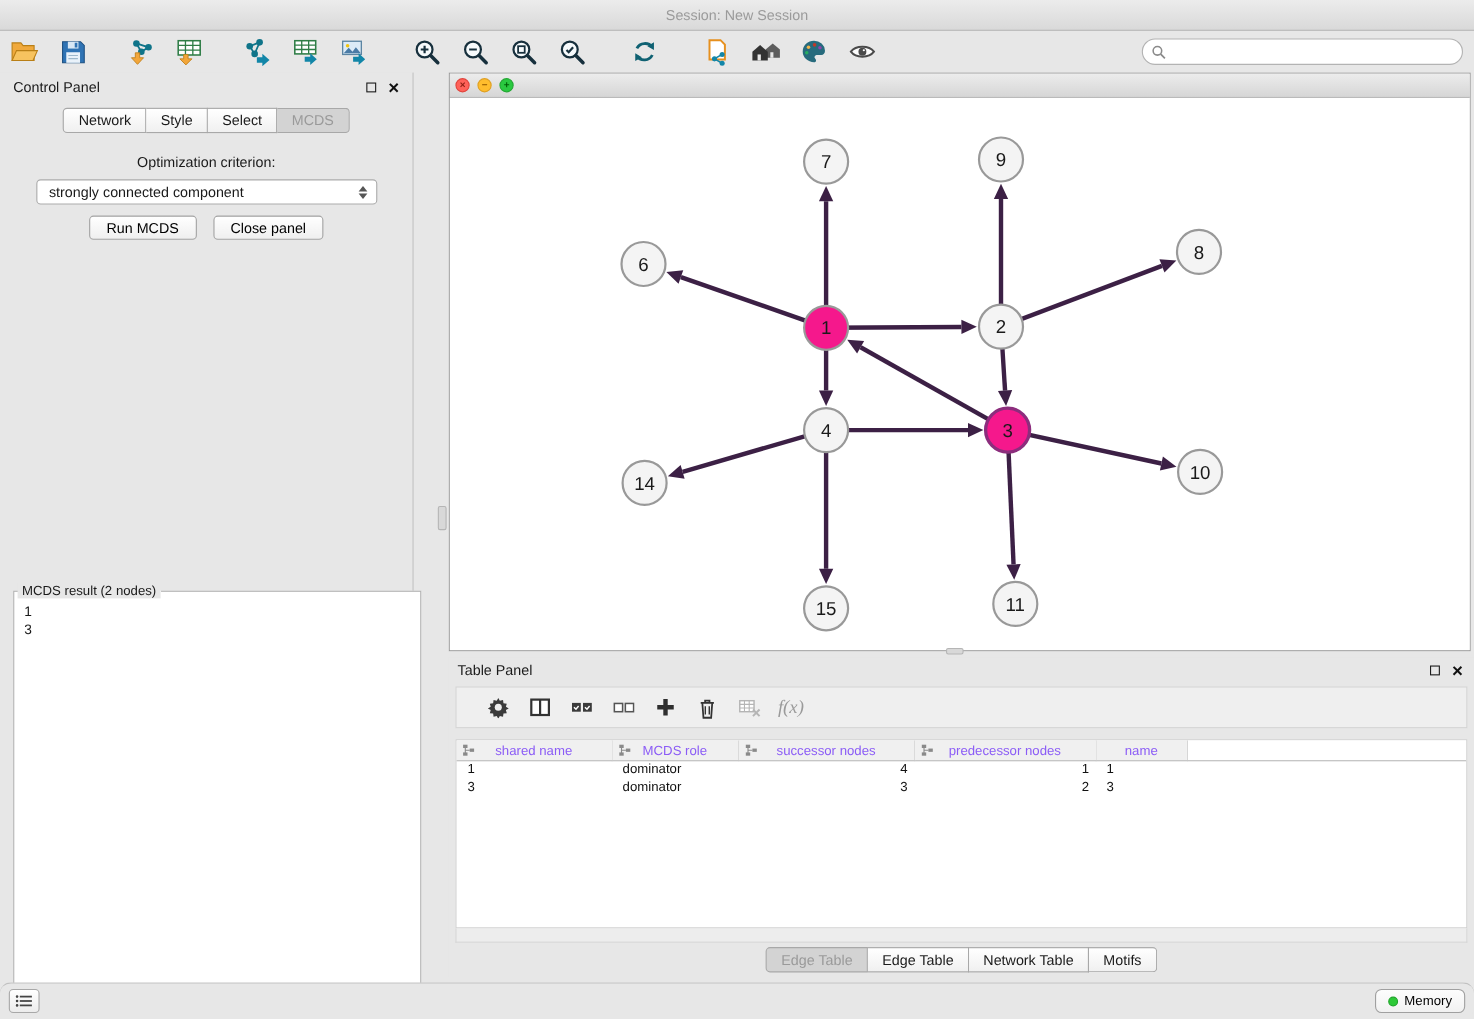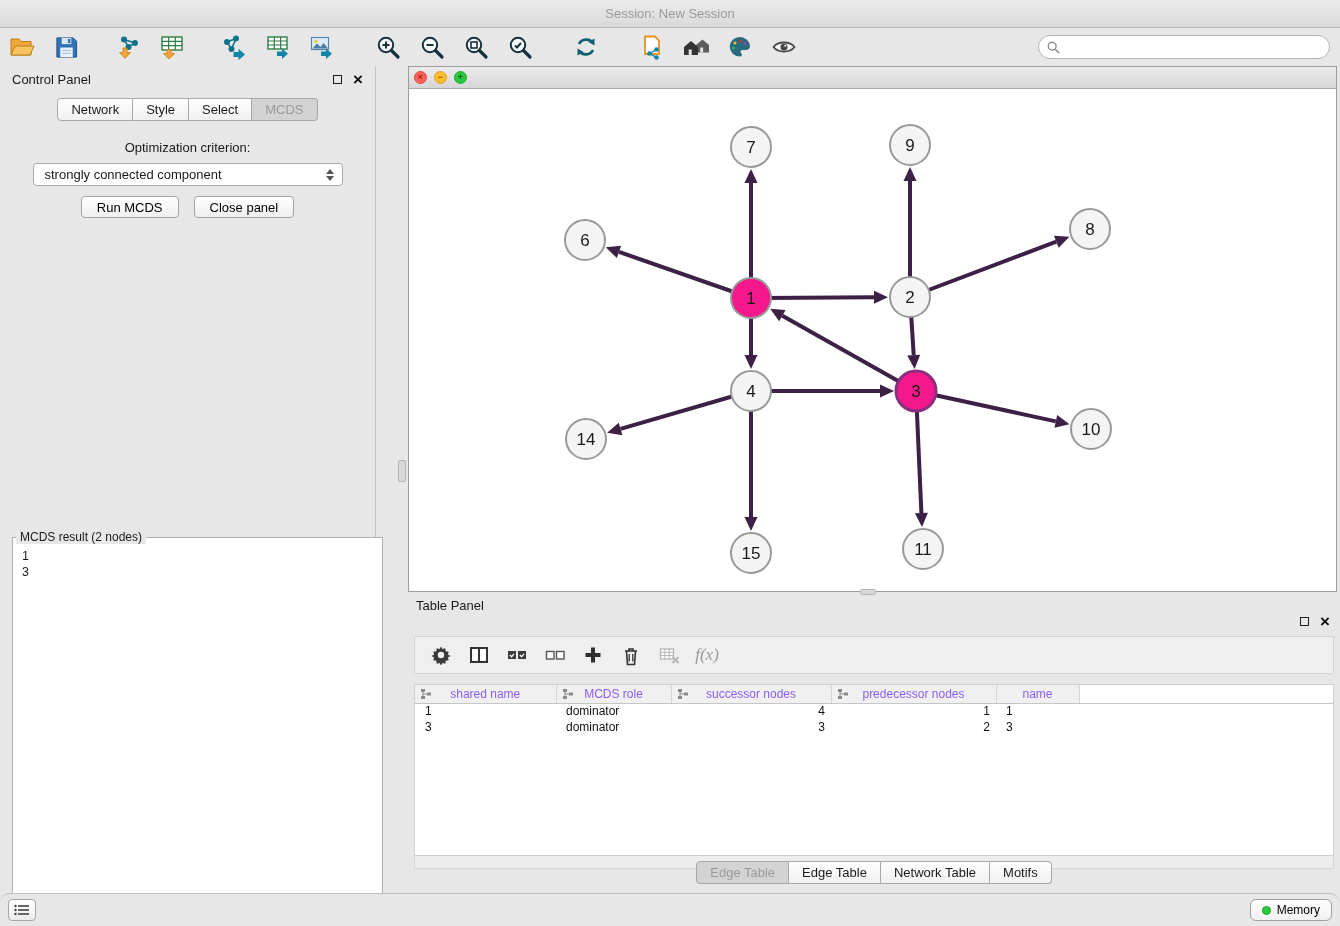--- a/index.html
+++ b/index.html
@@ -70,24 +70,24 @@
     align-items:center; justify-content:center; font-size:9px; font-weight:bold; line-height:1; cursor:default; }
   .tl.red { background:#ff6259; border:1px solid #e1443d; color:#8d1f14; }
   .tl.yellow { background:#ffbd2d; border:1px solid #dfa023; color:#985d00; }
   .tl.green { background:#2ac940; border:1px solid #24a834; color:#006207; }
   .net-title { position:absolute; left:0; right:0; text-align:center; font-size:13px; color:#2a2a2a; }
   .net-canvas { position:relative; width:927px; height:502px; background:#fff; }
   .net-canvas svg { position:absolute; left:0; top:0; }
 
   
   .table-panel { position:absolute; left:408px; top:598px; width:932px; height:290px; background:#e7e7e7; }
-  .tp-header { height:22px; display:flex; align-items:flex-start; padding:0 10px 0 8px;flex-direction:column; }
+  .tp-header { height:22px; display:flex; align-items:center; padding:0 10px 0 8px; }
   .tp-title { font-size:13px; }
-  .tp-toolbar { margin:16px 6px 0; height:38px; background:#efefef; border:1px solid #d4d4d4;
-    display:flex; align-items:center; padding:0 12px; gap:10px; }
+  .tp-toolbar { margin:4px 6px 0; height:38px; background:#efefef; border:1px solid #d4d4d4;
+    display:flex; align-items:center; padding:0 24px; gap:10px; }
   .tpbtn { background:none; border:none; width:28px; height:28px;
     display:flex; align-items:center; justify-content:center; cursor:default; }
   .fx { font-family:"Liberation Serif", serif; font-style:italic; font-size:17px; color:#9a9a9a; }
   .table-viewport { margin:10px 6px 0; height:172px; background:#fff; border:1px solid #cfcfcf; overflow:hidden; }
   table.node-table { border-collapse:collapse; width:100%; table-layout:fixed; }
   table.node-table th { height:18px; background:#f0f0f0; border-right:1px solid #d6d6d6;
     border-bottom:1px solid #c6c6c6; font-weight:normal; font-size:12px; position:relative;
     text-align:center; color:#8b5cf6; }
   table.node-table th .sort-icon { position:absolute; left:5px; top:3px; }
   table.node-table th.filler { background:#fff; border-right:none; border-bottom:1px solid #c6c6c6; }

